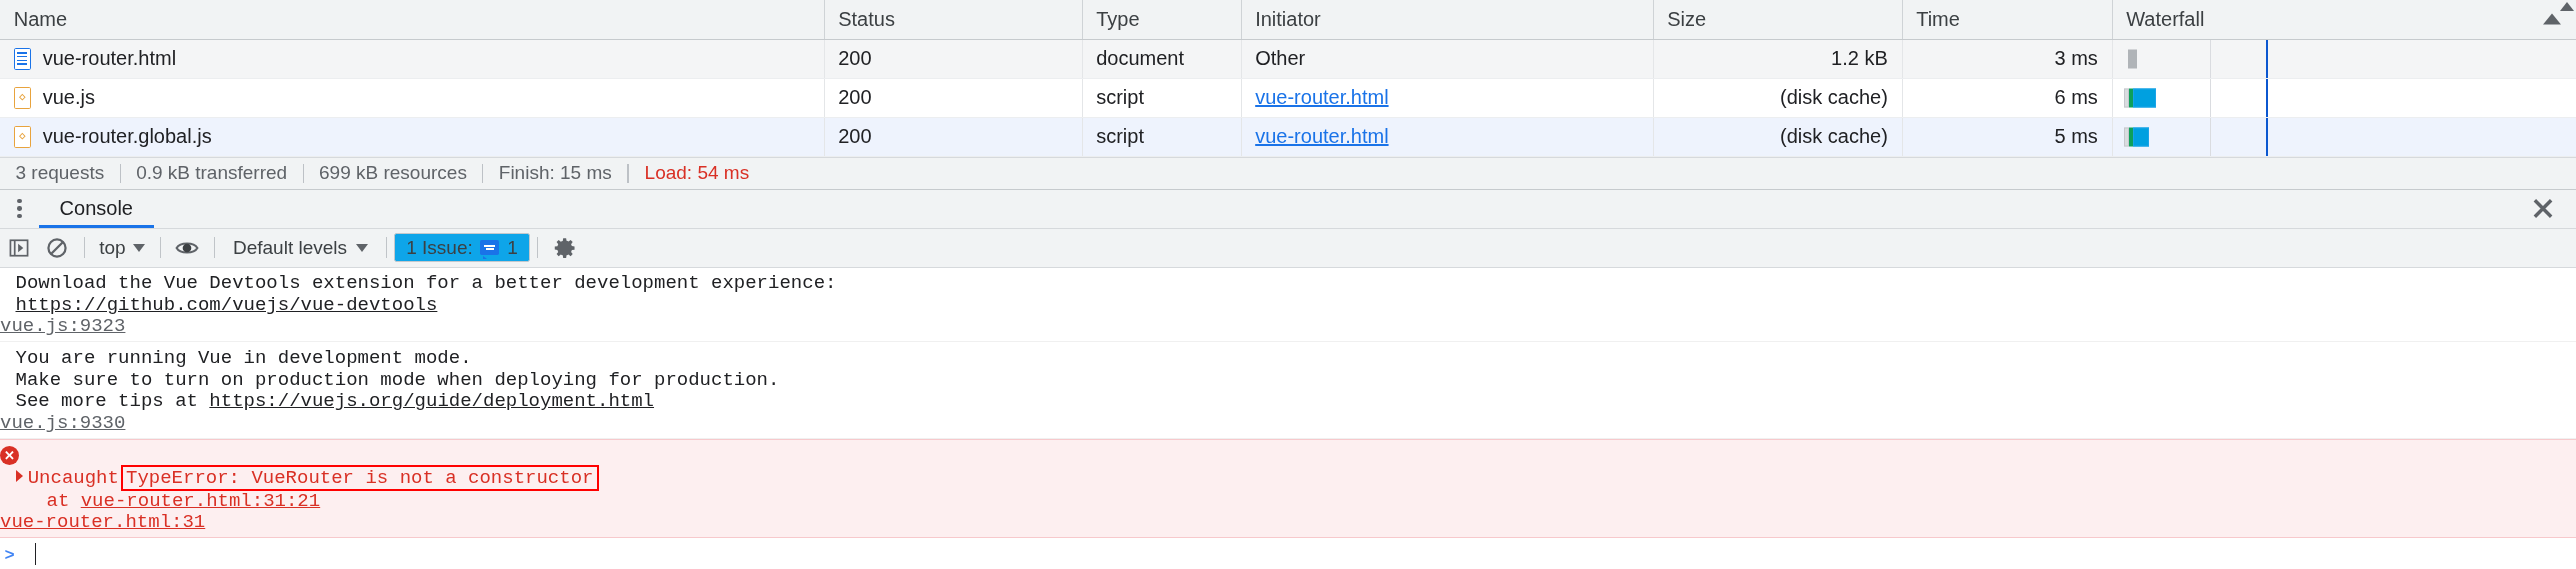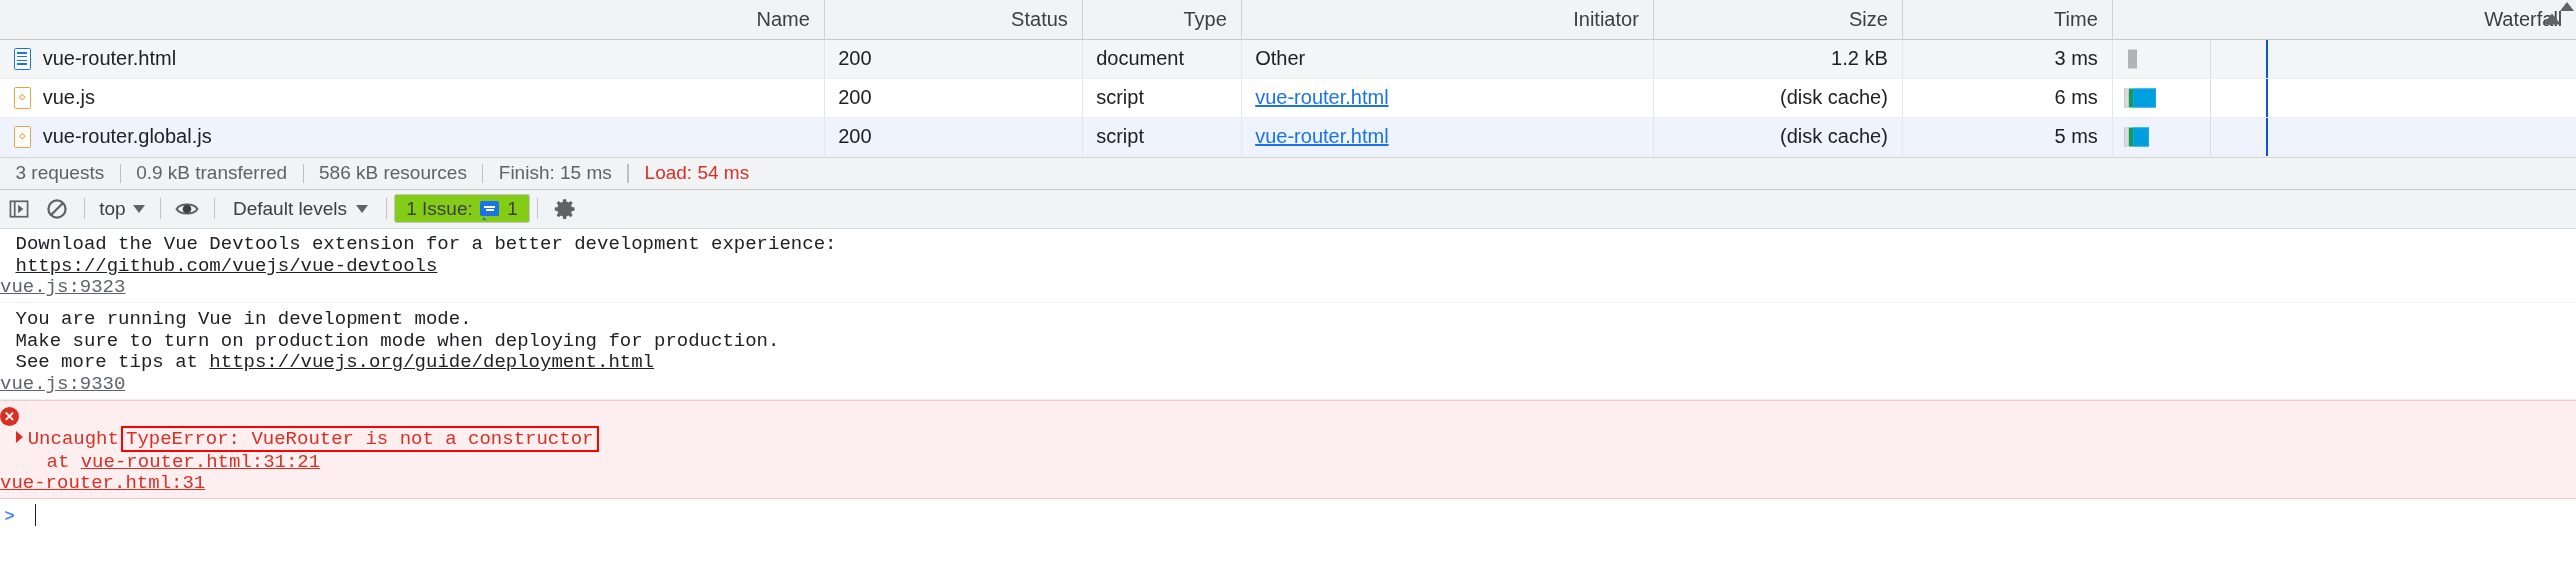--- a/index.html
+++ b/index.html
@@ -14,21 +14,21 @@
   
   .network-panel { flex: 0 0 auto; background: #ffffff; }
 
   .net-table { width: 100%; border-collapse: collapse; table-layout: fixed; }
 
   .net-header-row { height: 39px; background: #f1f3f4; }
   .net-header-row th {
     font-weight: normal;
     font-size: 20px;
     color: #3c4043;
-    text-align: right;
+    text-align: left;
     padding: 0 13.7px;
     border-right: 0.9px solid #cfd3d6;
     border-bottom: 1.7px solid #c6cacd;
     vertical-align: middle;
     position: relative;
     white-space: nowrap;
   }
   .net-header-row th.last { border-right: none; }
   .sort-arrow {
     position: absolute; right: 15.5px; top: 50%;
@@ -193,21 +193,21 @@
     font-size: 19px; color: #3c4043;
     padding: 0 10.3px; cursor: pointer; flex: 0 0 auto;
   }
   .issues-btn {
     display: flex; align-items: center; gap: 7.7px;
     font-size: 19px; color: #3c4043;
     border: 0.9px solid #c4c8cc;
     border-radius: 2.6px;
     height: 29px; padding: 0 11px;
     cursor: pointer; flex: 0 0 auto;
-    background: #84cc16;
+    background: #0ea5e9;
   }
   .issue-bubble {
     width: 19px; height: 15.5px;
     background: #1a73e8;
     border-radius: 1.7px;
     position: relative;
     display: flex; flex-direction: column; justify-content: center; align-items: center; gap: 1.7px;
   }
   .issue-bubble i { display: block; height: 1.7px; background: #ffffff; }
   .issue-bubble i:nth-child(1) { width: 11px; }
@@ -432,31 +432,46 @@
           </td>
         </tr>
       </tbody>
     </table>
 
     <div class="net-summary">
       <span class="sum-item">3 requests</span>
       <span class="sum-sep"></span>
       <span class="sum-item">0.9 kB transferred</span>
       <span class="sum-sep"></span>
-      <span class="sum-item">586 kB resources</span>
+      <span class="sum-item">699 kB resources</span>
       <span class="sum-sep"></span>
       <span class="sum-item">Finish: 15 ms</span>
       <span class="sum-sep"></span>
       <span class="sum-sep"></span>
       <span class="sum-item sum-load">Load: 54 ms</span>
     </div>
   </div>
 
   <div class="drawer">
 
+    <div class="drawer-tabbar">
+      <span class="kebab">
+          <i></i>
+          <i></i>
+          <i></i>
+        </span>
+      <span class="drawer-tab active">
+        <span>Console</span>
+      </span>
+      <span class="drawer-close">
+        <svg width="26" height="26" viewBox="0 0 30 30">
+            <path d="M7 7 L23 23 M23 7 L7 23" stroke="#5f6368" stroke-width="4" stroke-linecap="square" fill="none"></path>
+          </svg>
+      </span>
+    </div>
 
     <div class="console-toolbar">
       <span class="tb-btn">
         <svg width="24" height="24" viewBox="0 0 28 28">
           <rect x="4" y="5" width="20" height="18" fill="none" stroke="#5f6368" stroke-width="2"></rect>
           <line x1="9" y1="5" x2="9" y2="23" stroke="#5f6368" stroke-width="2"></line>
           <path d="M13 9 L19 14 L13 19 Z" fill="#5f6368"></path>
         </svg>
       </span>
       <span class="tb-btn">

